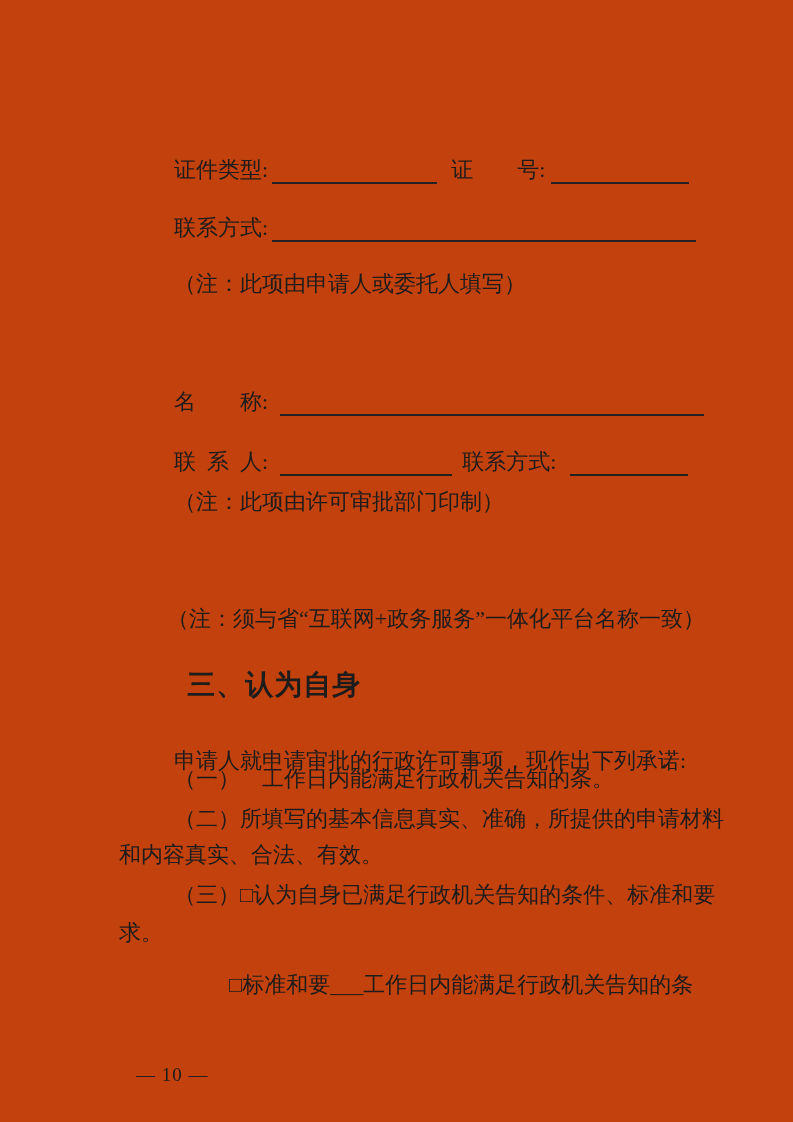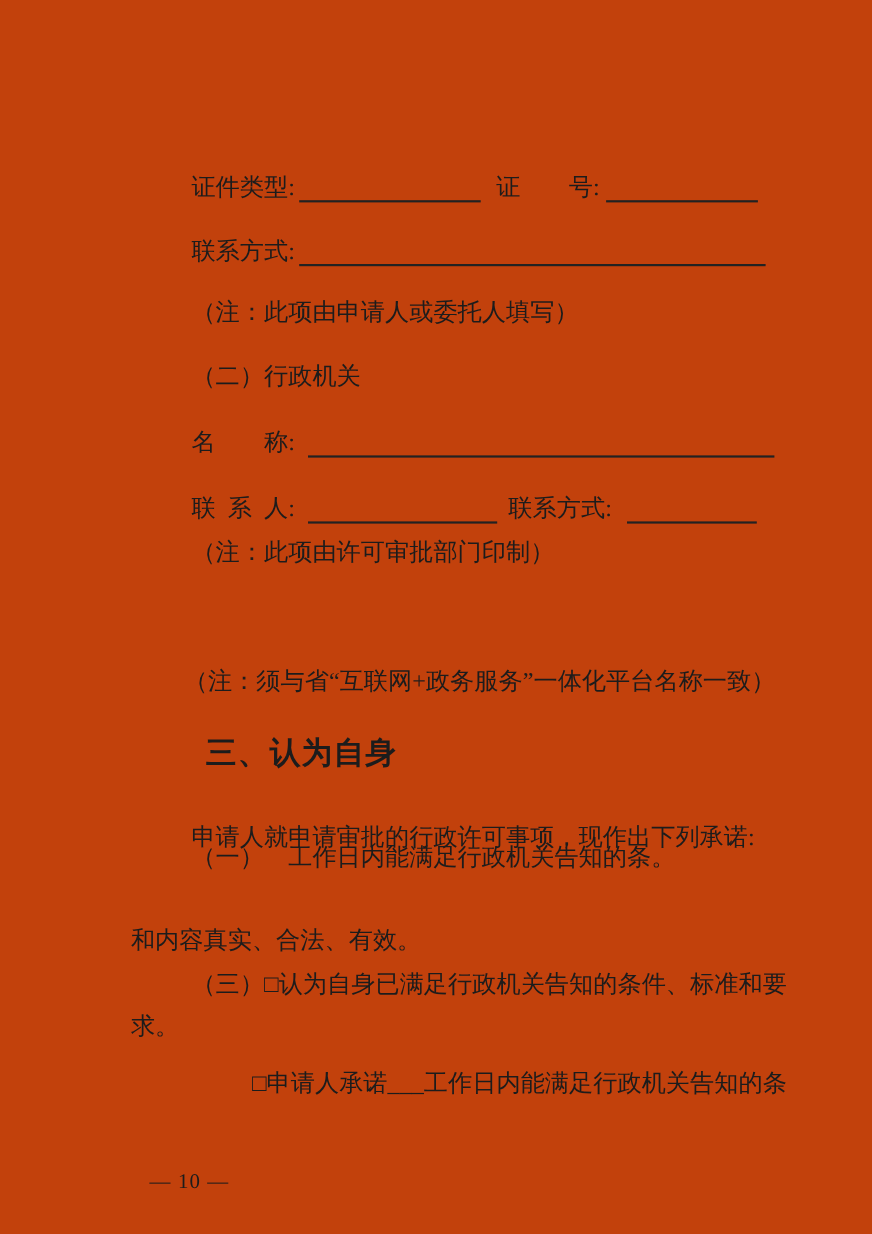--- a/index.html
+++ b/index.html
@@ -49,23 +49,20 @@
   </div>
 
   <div class="line" style="left:152px;top:186px;">
     <span>联系方式:</span><span class="u" style="width:424px;margin-left:4px;"></span>
   </div>
 
   <div class="line" style="left:152px;top:242px;">
     <span>（注：此项由申请人或委托人填写）</span>
   </div>
 
-  <div class="line" style="left:152px;top:300px;">
-    <span>（二）行政机关</span>
-  </div>
 
   <div class="line" style="left:152px;top:360px;">
     <span>名　　称:</span><span class="u" style="width:424px;margin-left:12px;"></span>
   </div>
 
   <div class="line" style="left:152px;top:420px;">
     <span>联  系  人:</span><span class="u" style="width:172px;margin-left:12px;"></span><span style="margin-left:10px;">联系方式:</span><span class="u" style="width:118px;margin-left:14px;"></span>
   </div>
 
   <div class="line" style="left:152px;top:460px;">
@@ -82,34 +79,37 @@
   </div>
 
   <div class="line" style="left:152px;top:719px;">
     <span>申请人就申请审批的行政许可事项，现作出下列承诺:</span>
   </div>
 
   <div class="line" style="left:152px;top:737px;">
     <span>（一）　工作日内能满足行政机关告知的条。</span>
   </div>
 
+  <div class="line" style="left:152px;top:777px;">
+    <span>（二）所填写的基本信息真实、准确，所提供的申请材料</span>
+  </div>
 
   <div class="line" style="left:97px;top:813px;">
     <span>和内容真实、合法、有效。</span>
   </div>
 
   <div class="line" style="left:152px;top:853px;">
     <span>（三）</span><span>□</span><span>认为自身已满足行政机关告知的条件、标准和要</span>
   </div>
 
   <div class="line" style="left:97px;top:891px;">
     <span>求。</span>
   </div>
 
   <div class="line" style="left:207px;top:943px;">
-    <span>□</span><span>申请人承诺</span><span class="blank">___</span><span>工作日内能满足行政机关告知的条</span>
+    <span>□</span><span>标准和要</span><span class="blank">___</span><span>工作日内能满足行政机关告知的条</span>
   </div>
 
   <div class="line footer" style="left:113px;top:1033px;">
     <span>— 10 —</span>
   </div>
 
 </div>
 
 </body></html>

